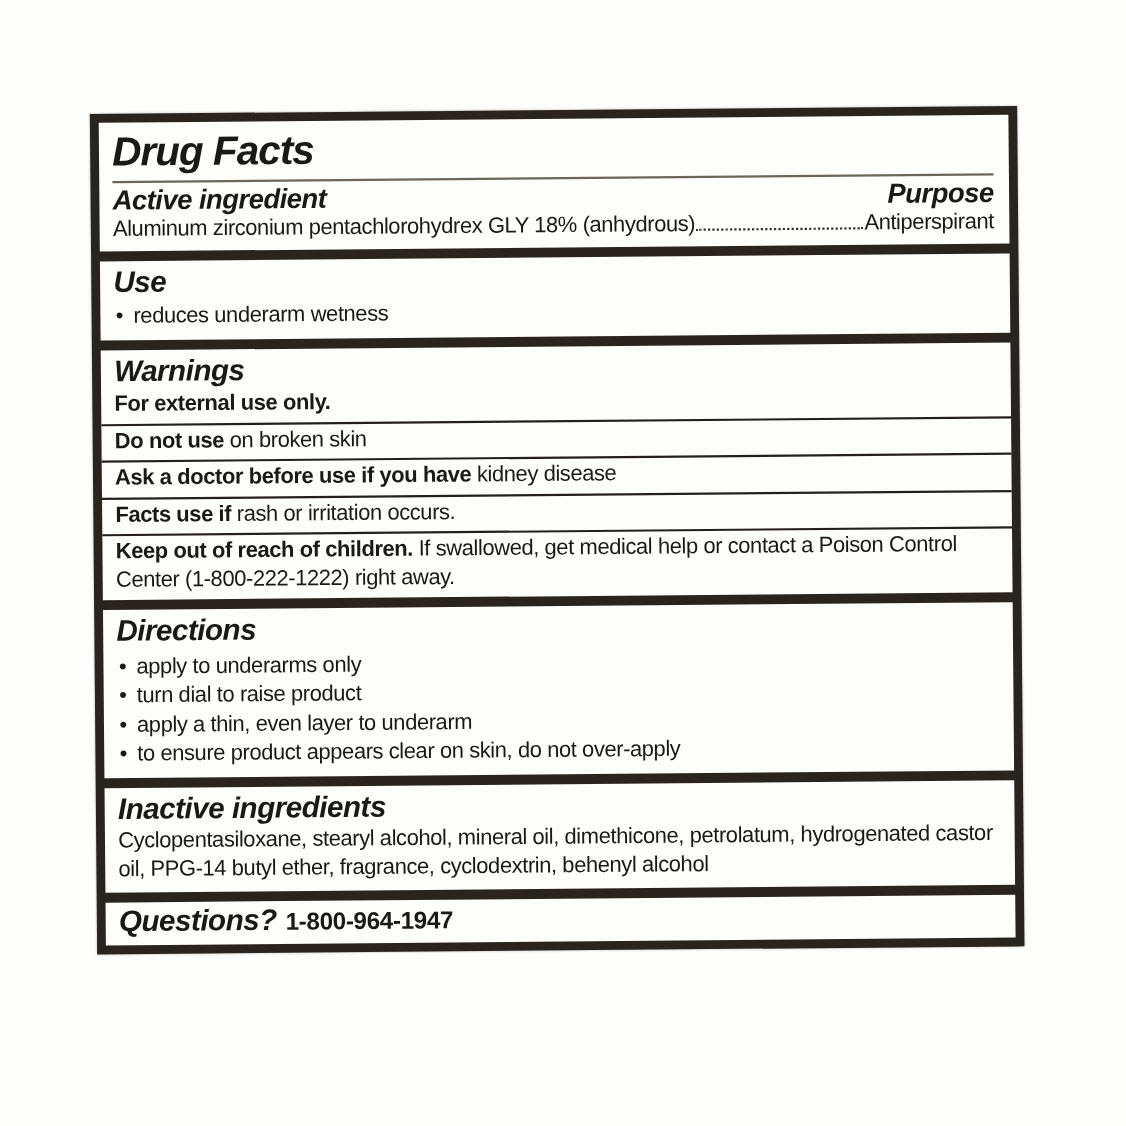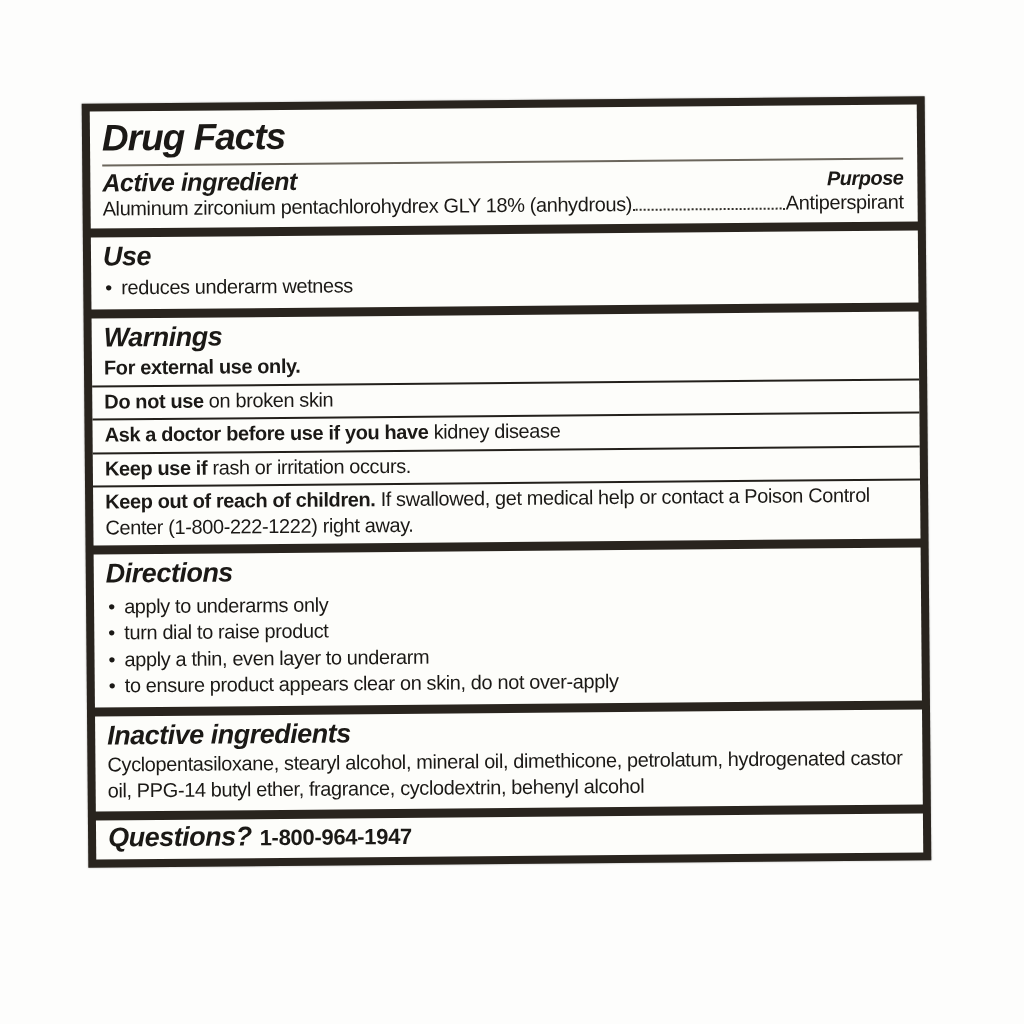--- a/index.html
+++ b/index.html
@@ -125,21 +125,21 @@
 <body>
 
 <div class="label-wrap">
   <div class="label">
 
     <div class="box pad">
       <h1 class="title">Drug Facts</h1>
       <hr class="rule">
       <div class="ai-row">
         <span class="sec-head" style="font-size:25px;">Active ingredient</span>
-        <span class="sec-head" style="font-size:20px;">Purpose</span>
+        <span class="sec-head" style="font-size:25px;">Purpose</span>
       </div>
       <div class="leader-row">
         <span>Aluminum zirconium pentachlorohydrex GLY 18% (anhydrous)</span>
         <span class="leader"></span>
         <span>Antiperspirant</span>
       </div>
     </div>
 
     <div class="box pad">
       <h2 class="sec-head">Use</h2>
@@ -153,21 +153,21 @@
       <div class="warn-row">
         <span class="bold">For external use only.</span><span></span>
       </div>
       <div class="warn-row">
         <span class="bold">Do not use</span><span> on broken skin</span>
       </div>
       <div class="warn-row">
         <span class="bold">Ask a doctor before use if you have</span><span> kidney disease</span>
       </div>
       <div class="warn-row">
-        <span class="bold">Keep use if</span><span> rash or irritation occurs.</span>
+        <span class="bold">Facts use if</span><span> rash or irritation occurs.</span>
       </div>
       <div class="warn-row">
         <span class="bold">Keep out of reach of children.</span><span> If swallowed, get medical help or contact a Poison Control Center (1-800-222-1222) right away.</span>
       </div>
     </div>
 
     <div class="box pad">
       <h2 class="sec-head">Directions</h2>
       <ul class="bullets" style="margin-top:4px;">
         <li>apply to underarms only</li>

